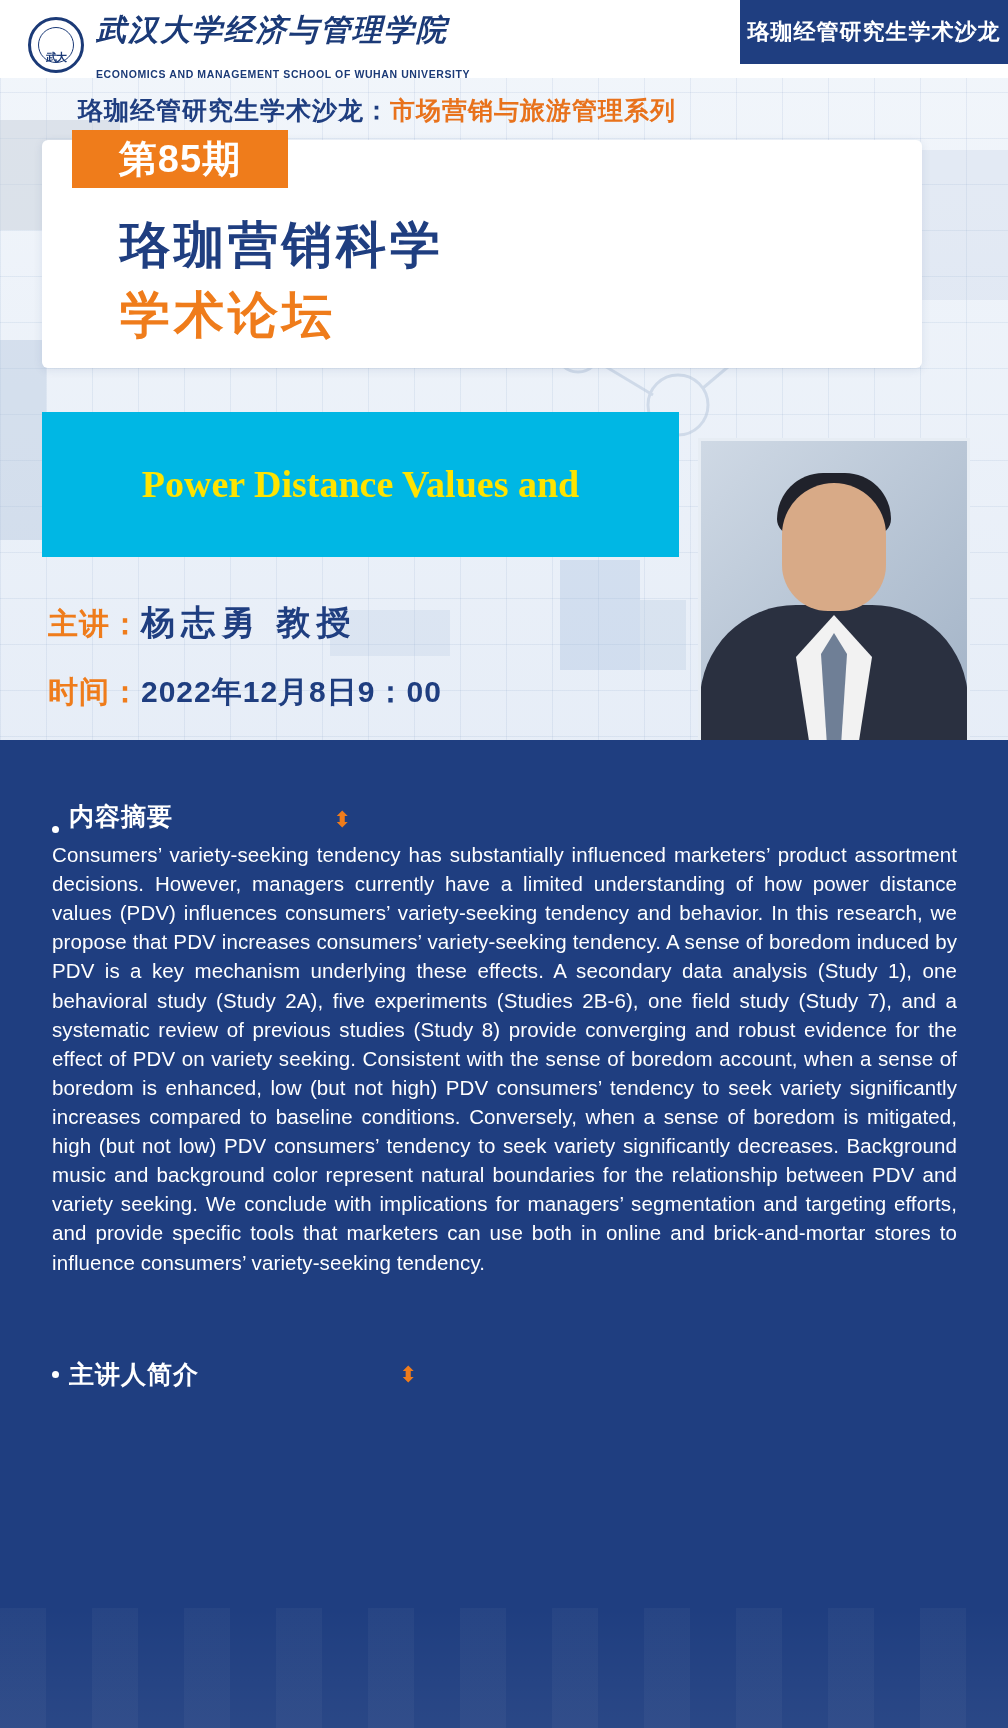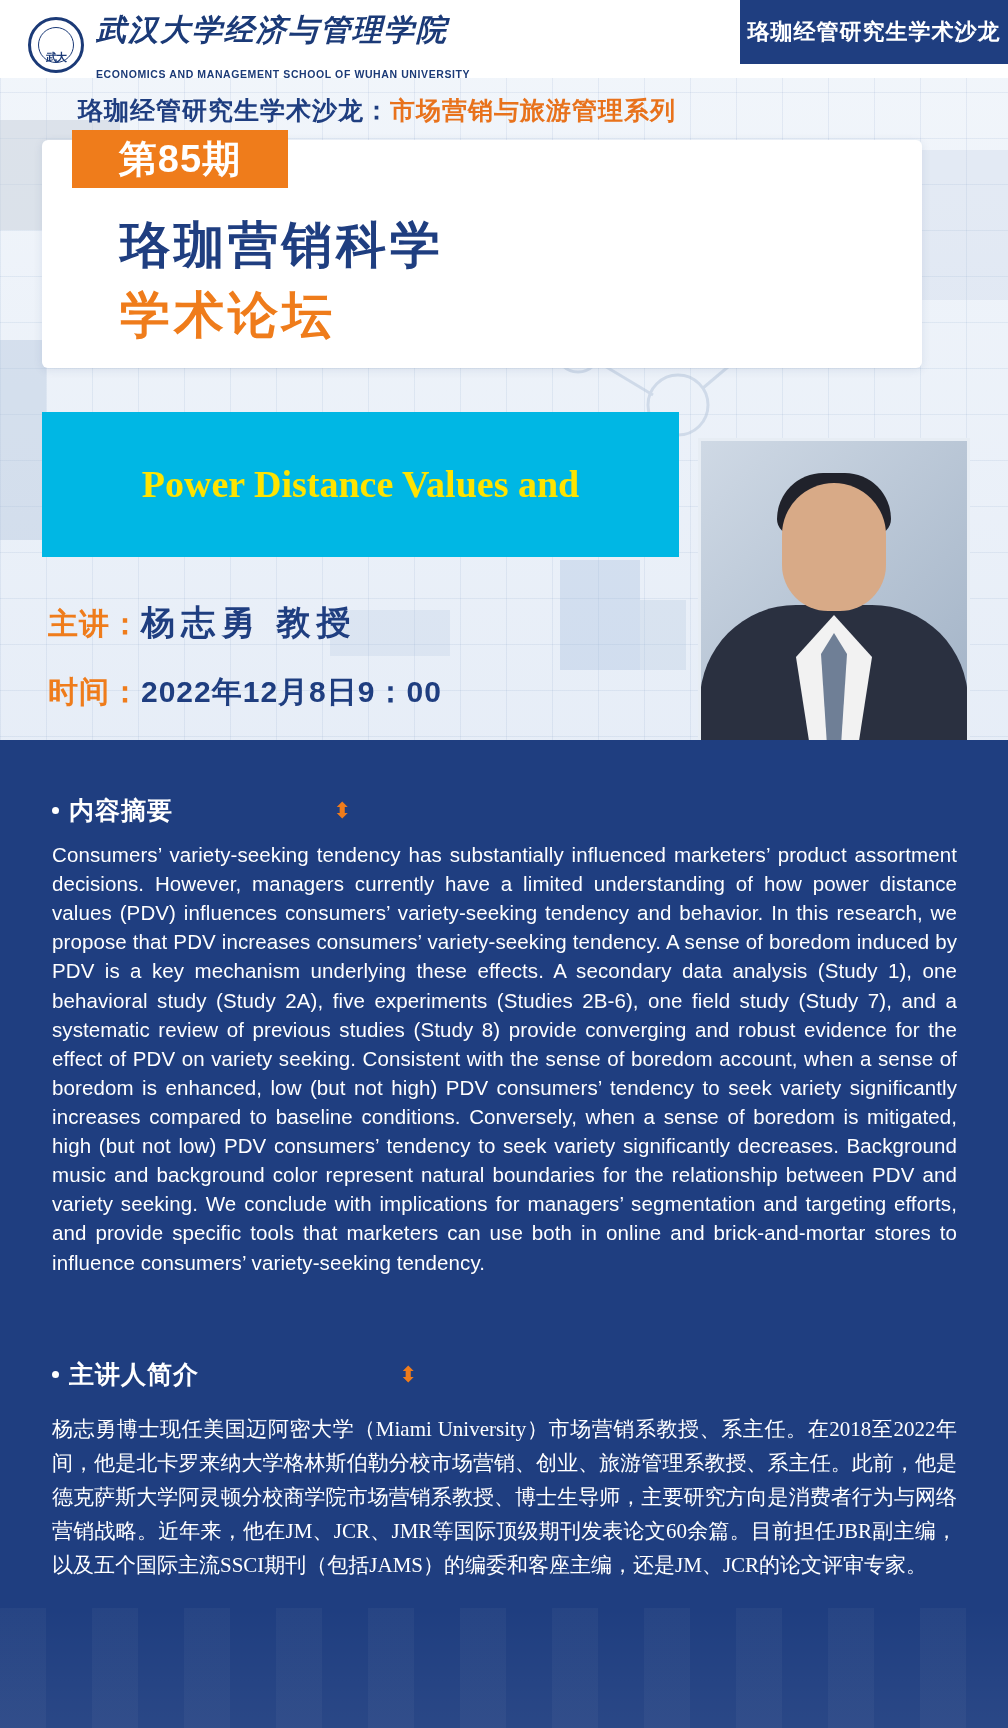--- a/index.html
+++ b/index.html
@@ -265,30 +265,29 @@
       <span class="info-value">2022年12月8日9：00</span>
     </div>
     <div class="info-row">
       <span class="info-label">腾讯会议：</span>
       <span class="info-value">618-236-568</span>
     </div>
   </div>
 
   <div class="panel">
 
-    <div class="sec-head" style="left:52px; top:54px;">
+    <div class="sec-head" style="left:52px; top:60px;align-items:flex-end;">
       <span class="sec-dot"></span>
       <span class="sec-title">内容摘要</span>
       <span class="sec-orn">⬍</span>
     </div>
 
     <div class="abstract">Consumers’ variety-seeking tendency has substantially influenced marketers’ product assortment decisions. However, managers currently have a limited understanding of how power distance values (PDV) influences consumers’ variety-seeking tendency and behavior. In this research, we propose that PDV increases consumers’ variety-seeking tendency. A sense of boredom induced by PDV is a key mechanism underlying these effects. A secondary data analysis (Study 1), one behavioral study (Study 2A), five experiments (Studies 2B-6), one field study (Study 7), and a systematic review of previous studies (Study 8) provide converging and robust evidence for the effect of PDV on variety seeking. Consistent with the sense of boredom account, when a sense of boredom is enhanced, low (but not high) PDV consumers’ tendency to seek variety significantly increases compared to baseline conditions. Conversely, when a sense of boredom is mitigated, high (but not low) PDV consumers’ tendency to seek variety significantly decreases. Background music and background color represent natural boundaries for the relationship between PDV and variety seeking. We conclude with implications for managers’ segmentation and targeting efforts, and provide specific tools that marketers can use both in online and brick-and-mortar stores to influence consumers’ variety-seeking tendency.</div>
 
     <div class="sec-head" style="left:52px; top:618px;">
       <span class="sec-dot"></span>
       <span class="sec-title">主讲人简介</span>
       <span class="sec-orn" style="margin-left:190px;">⬍</span>
     </div>
 
-    <div class="bio">杨志勇博士现任美国迈阿密大学（Miami University）市场营销系教授、系主任。在2018至2022年间，他是北卡罗来纳大学格林斯伯勒分校市场营销、创业、旅游管理系教授、系主任。此前，他是德克萨斯大学阿灵顿分校商学院市场营销系教授、博士生导师，主要研究方向是消费者行为与网络营销战略。近年来，他在JM、JCR、JMR等国际顶级期刊发表论文60余篇。目前担任JBR副主编，以及五个国际主流SSCI期刊（包括JAMS）的编委和客座主编，还是JM、JCR的论文评审专家。</div>
   </div>
 
 </div>
 
 </body></html>

